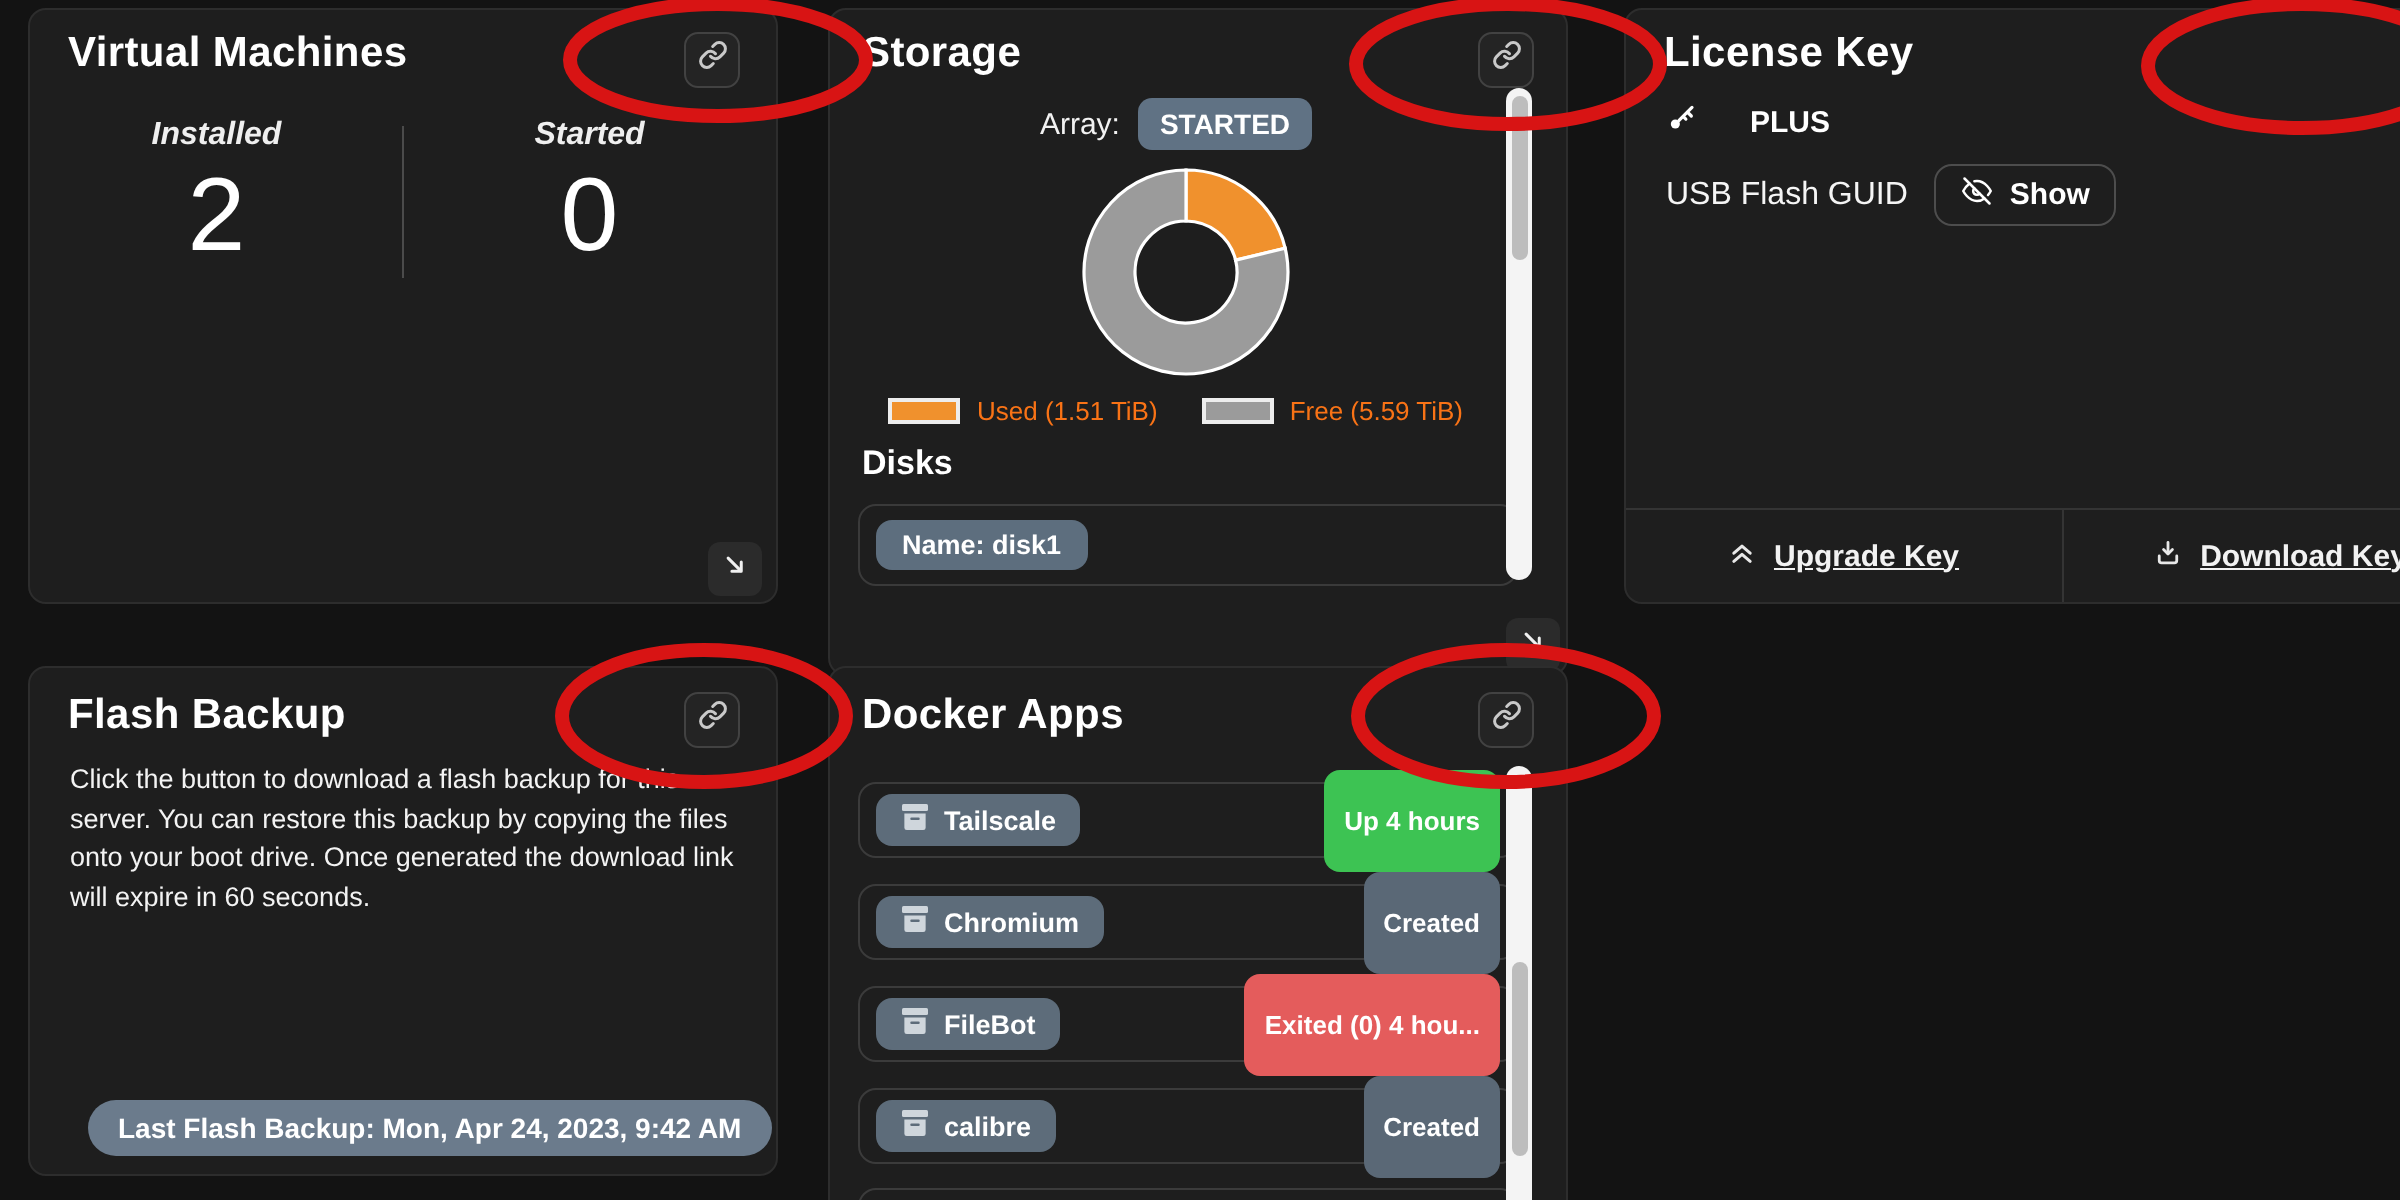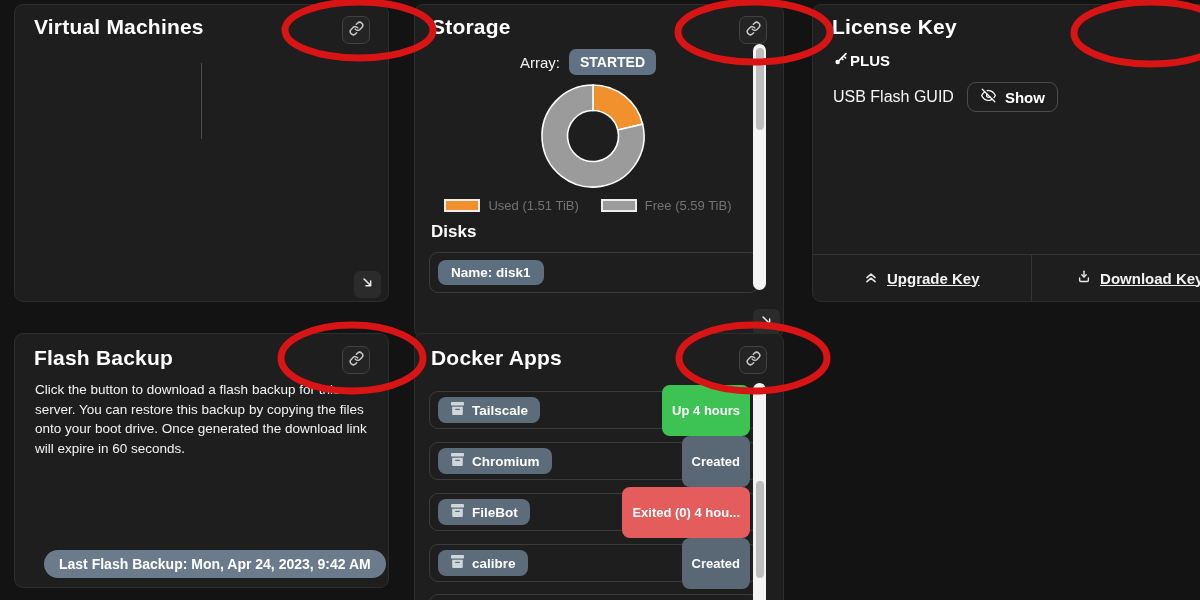--- a/index.html
+++ b/index.html
@@ -37,29 +37,29 @@
   .badge-disk { background:#5d6e7e; font-size:13.5px; padding:5px 13px; border-radius:8px; }
   .badge-flash { background:#6b7b8c; font-size:14px; padding:6px 15px; border-radius:14px; }
   .status-badge { font-size:13px; font-weight:700; padding:18px 10px; border-radius:8px; color:#fff; }
   .st-success { background:#3dc353; }
   .st-neutral { background:#5a6876; }
   .st-danger  { background:#e45c5c; }
   
   .array-row { position:absolute; left:0; top:44px; width:346px; display:flex; justify-content:center; align-items:center; gap:9px; font-size:15px; color:#f2f2f2; }
   .donut-wrap { position:absolute; left:120px; top:73px; }
   .legend { position:absolute; left:0; top:193px; width:346px; display:flex; justify-content:center; gap:22px; }
-  .legend-item { display:flex; align-items:center; gap:8px; font-size:13px; color:#737373; font-weight:500;justify-content:center; }
+  .legend-item { display:flex; align-items:center; gap:8px; font-size:13px; color:#f97316; font-weight:500;justify-content:center; }
   .swatch { width:36px; height:13px; border:2px solid #ededed; }
   .disks-heading { position:absolute; left:16px; top:217px; font-size:17px; font-weight:700; }
   .disk-row { position:absolute; left:14px; top:247px; width:330px; height:41px; border:1px solid #3a3a3a; border-radius:9px; padding:7px 8px; }
   
   .sb-track { position:absolute; width:13px; background:#f4f4f4; border-radius:7px; }
   .sb-thumb { position:absolute; left:2.5px; width:8px; background:#bdbdbd; border-radius:4px; }
   
-  .plan-row { position:absolute; left:20px; top:46px; display:flex; align-items:center; gap:1px; font-size:15px; font-weight:600; }
+  .plan-row { position:absolute; left:20px; top:46px; display:flex; align-items:center; gap:26px; font-size:15px; font-weight:600; }
   .guid-row { position:absolute; left:20px; top:77px; display:flex; align-items:center; gap:13px; font-size:16px; font-weight:400; color:#f5f5f5; }
   .show-btn { display:inline-flex; align-items:center; gap:8px; border:1.5px solid #4d4d4d; border-radius:9px; padding:5px 12px; font-size:15px; font-weight:600; color:#fff; background:transparent; cursor:pointer; }
   .license-footer { position:absolute; left:0; right:0; bottom:0; height:47px; border-top:1px solid #343434; display:flex; }
   .footer-btn { flex:1; display:flex; align-items:center; justify-content:center; gap:9px; font-size:15px; font-weight:600; color:#f2f2f2; cursor:pointer;text-decoration:underline; }
   .footer-btn:first-child { border-right:1px solid #343434; }
   
   .flash-desc { position:absolute; left:20px; top:46px; width:336px; font-size:13.5px; line-height:19.5px; font-weight:500; color:#f3f3f3; }
   .flash-badge-wrap { position:absolute; left:29px; top:216px; }
   
   .docker-row { position:absolute; left:14px; width:330px; height:38px; border:1px solid #3b3b3b; border-radius:9px; display:flex; align-items:center; justify-content:space-between; padding:0 8px; background:#1e1e1e; }
@@ -70,20 +70,30 @@
 
 <div id="app">
 
   <div class="card" style="left:14px; top:4px; width:375px; height:298px;">
     <div class="card-title">Virtual Machines</div>
     <div class="link-btn" style="right:18px;">
       <span><svg width="15" height="15" viewBox="0 0 24 24" fill="none" stroke="#c9c9c9" stroke-width="2.4" stroke-linecap="round" stroke-linejoin="round">
             <path d="M10 13a5 5 0 0 0 7.54.54l3-3a5 5 0 0 0-7.07-7.07l-1.72 1.71"></path>
             <path d="M14 11a5 5 0 0 0-7.54-.54l-3 3a5 5 0 0 0 7.07 7.07l1.71-1.71"></path>
           </svg></span>
+    </div>
+    <div class="vm-cols">
+      <div class="vm-col">
+        <div class="vm-label">Installed</div>
+        <div class="vm-value">2</div>
+      </div>
+      <div class="vm-col">
+        <div class="vm-label">Started</div>
+        <div class="vm-value">0</div>
+      </div>
     </div>
     <div class="vm-divider"></div>
     <div class="resize-handle" style="right:7px; bottom:3px;">
       <span><svg width="15" height="15" viewBox="0 0 24 24" fill="none" stroke="#f0f0f0" stroke-width="2.4" stroke-linecap="round" stroke-linejoin="round">
             <path d="M6.5 6.5l10 10"></path>
             <path d="M17 9.5V17H9.5"></path>
           </svg></span>
     </div>
   </div>
 

